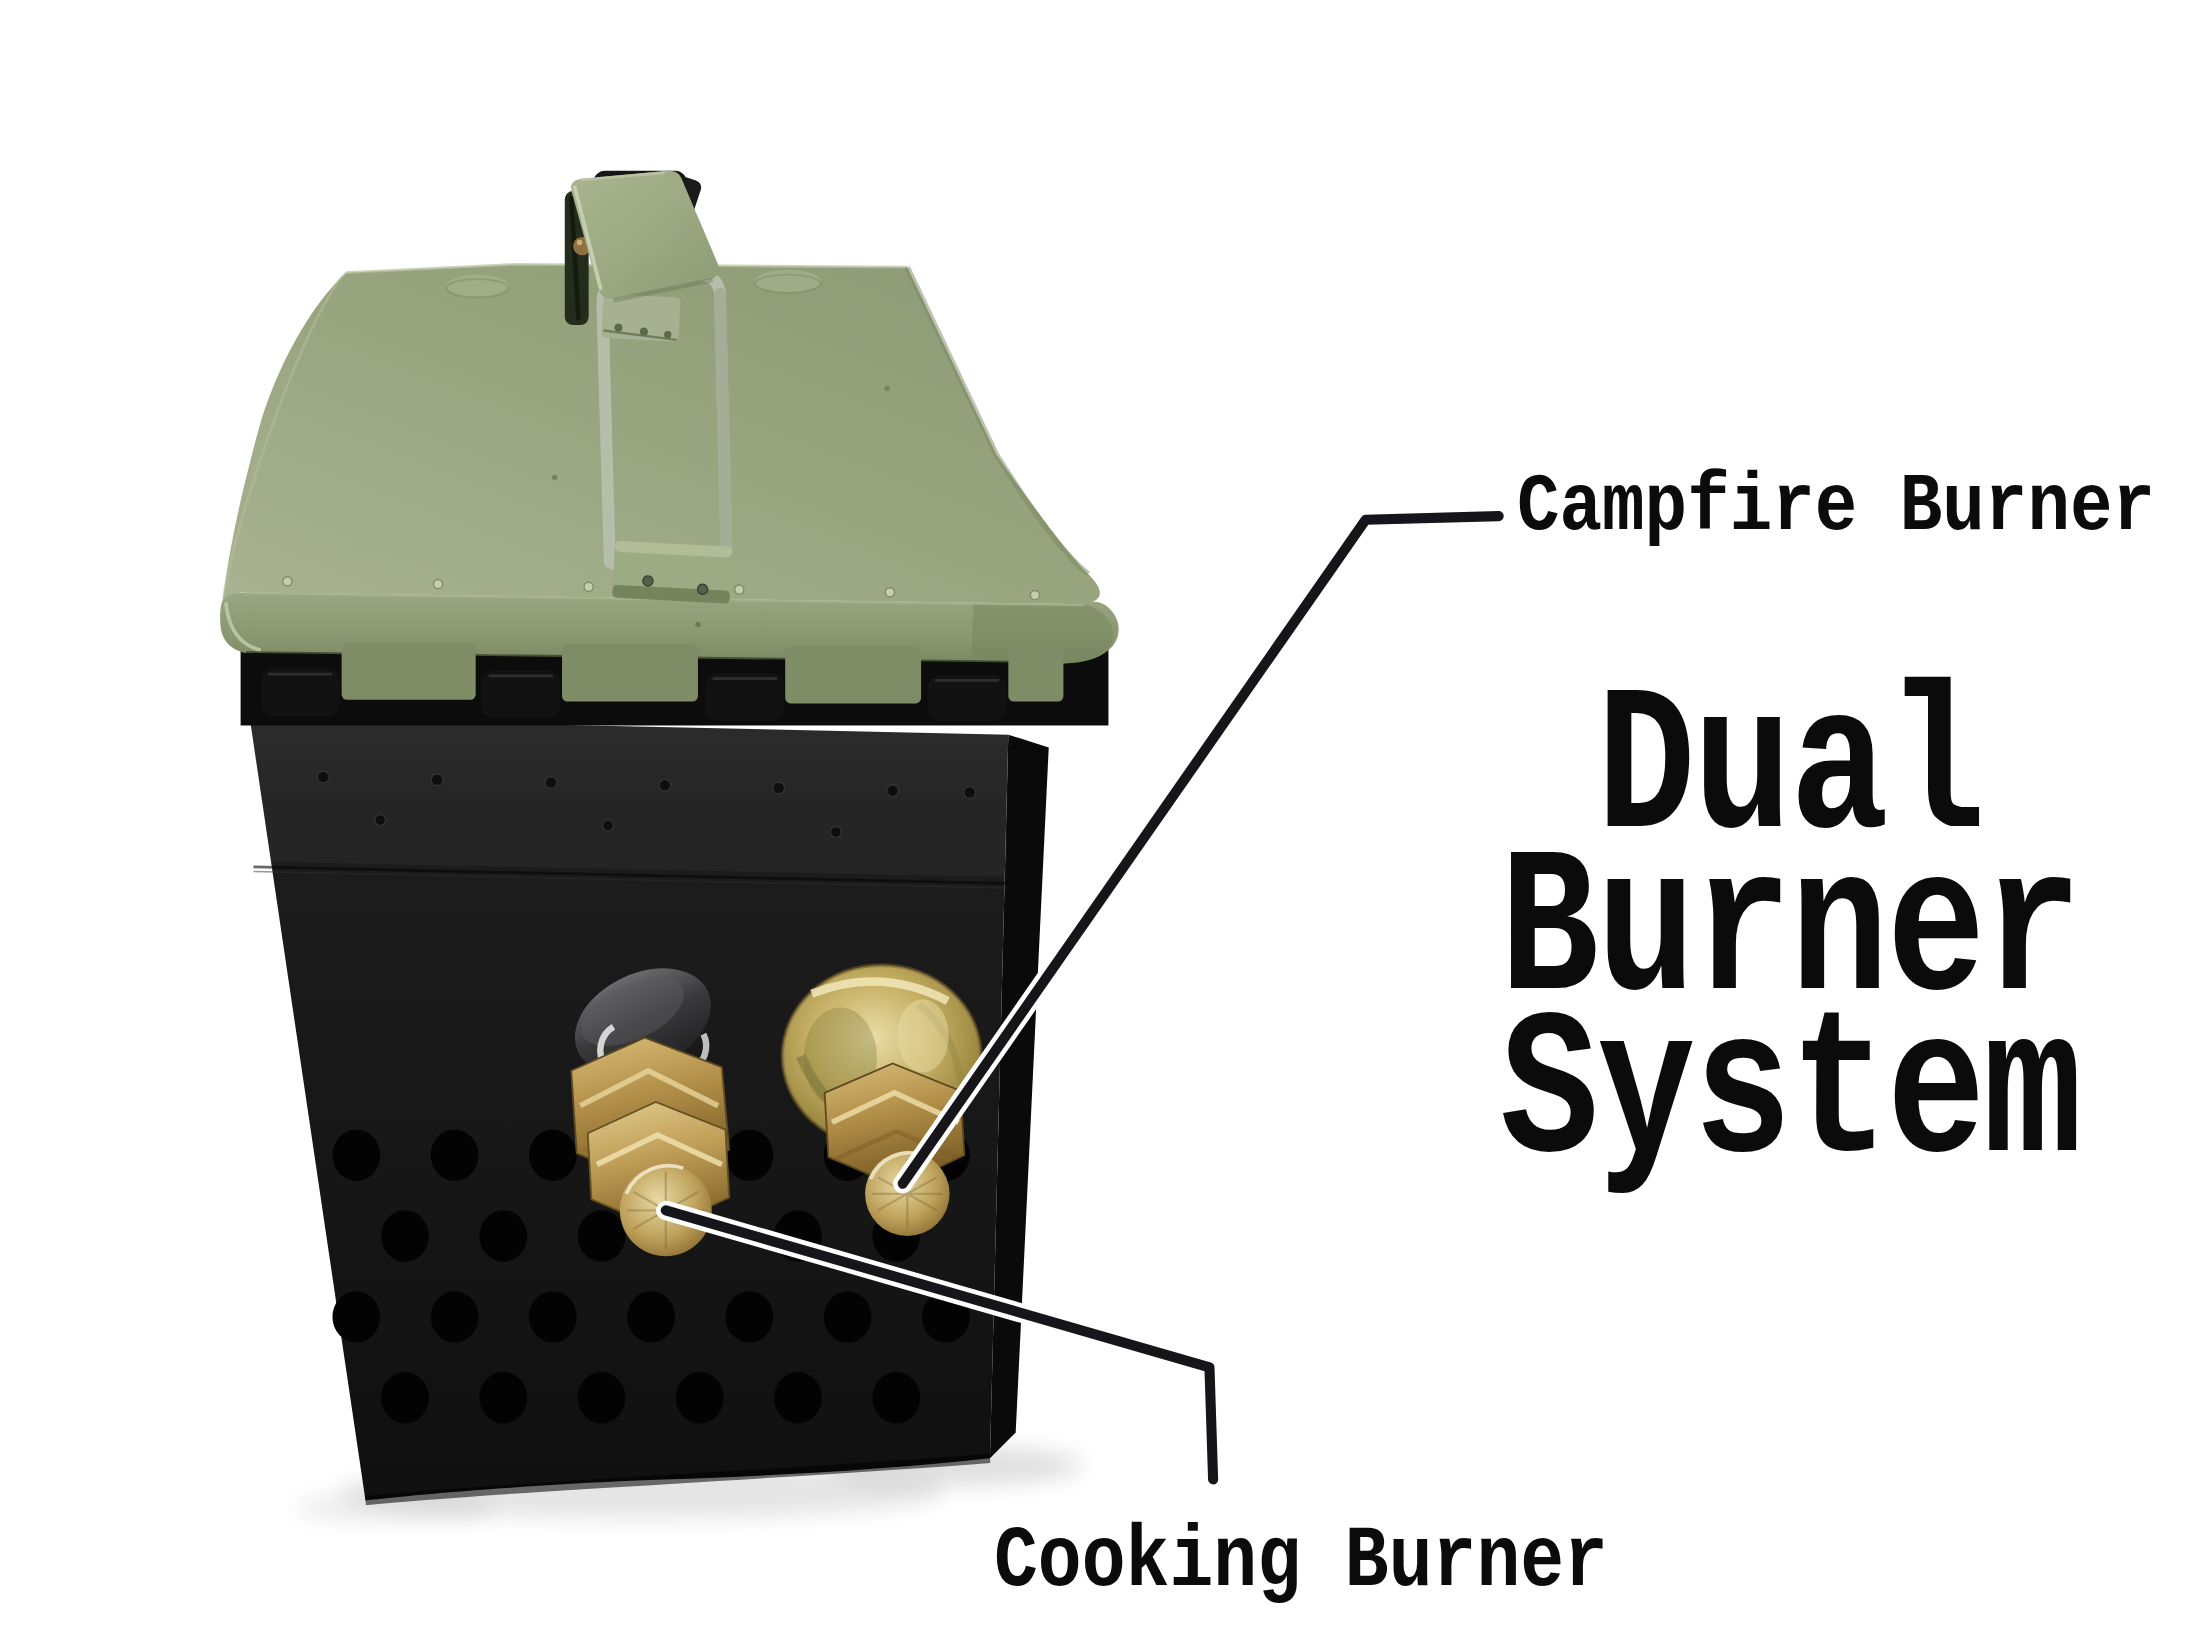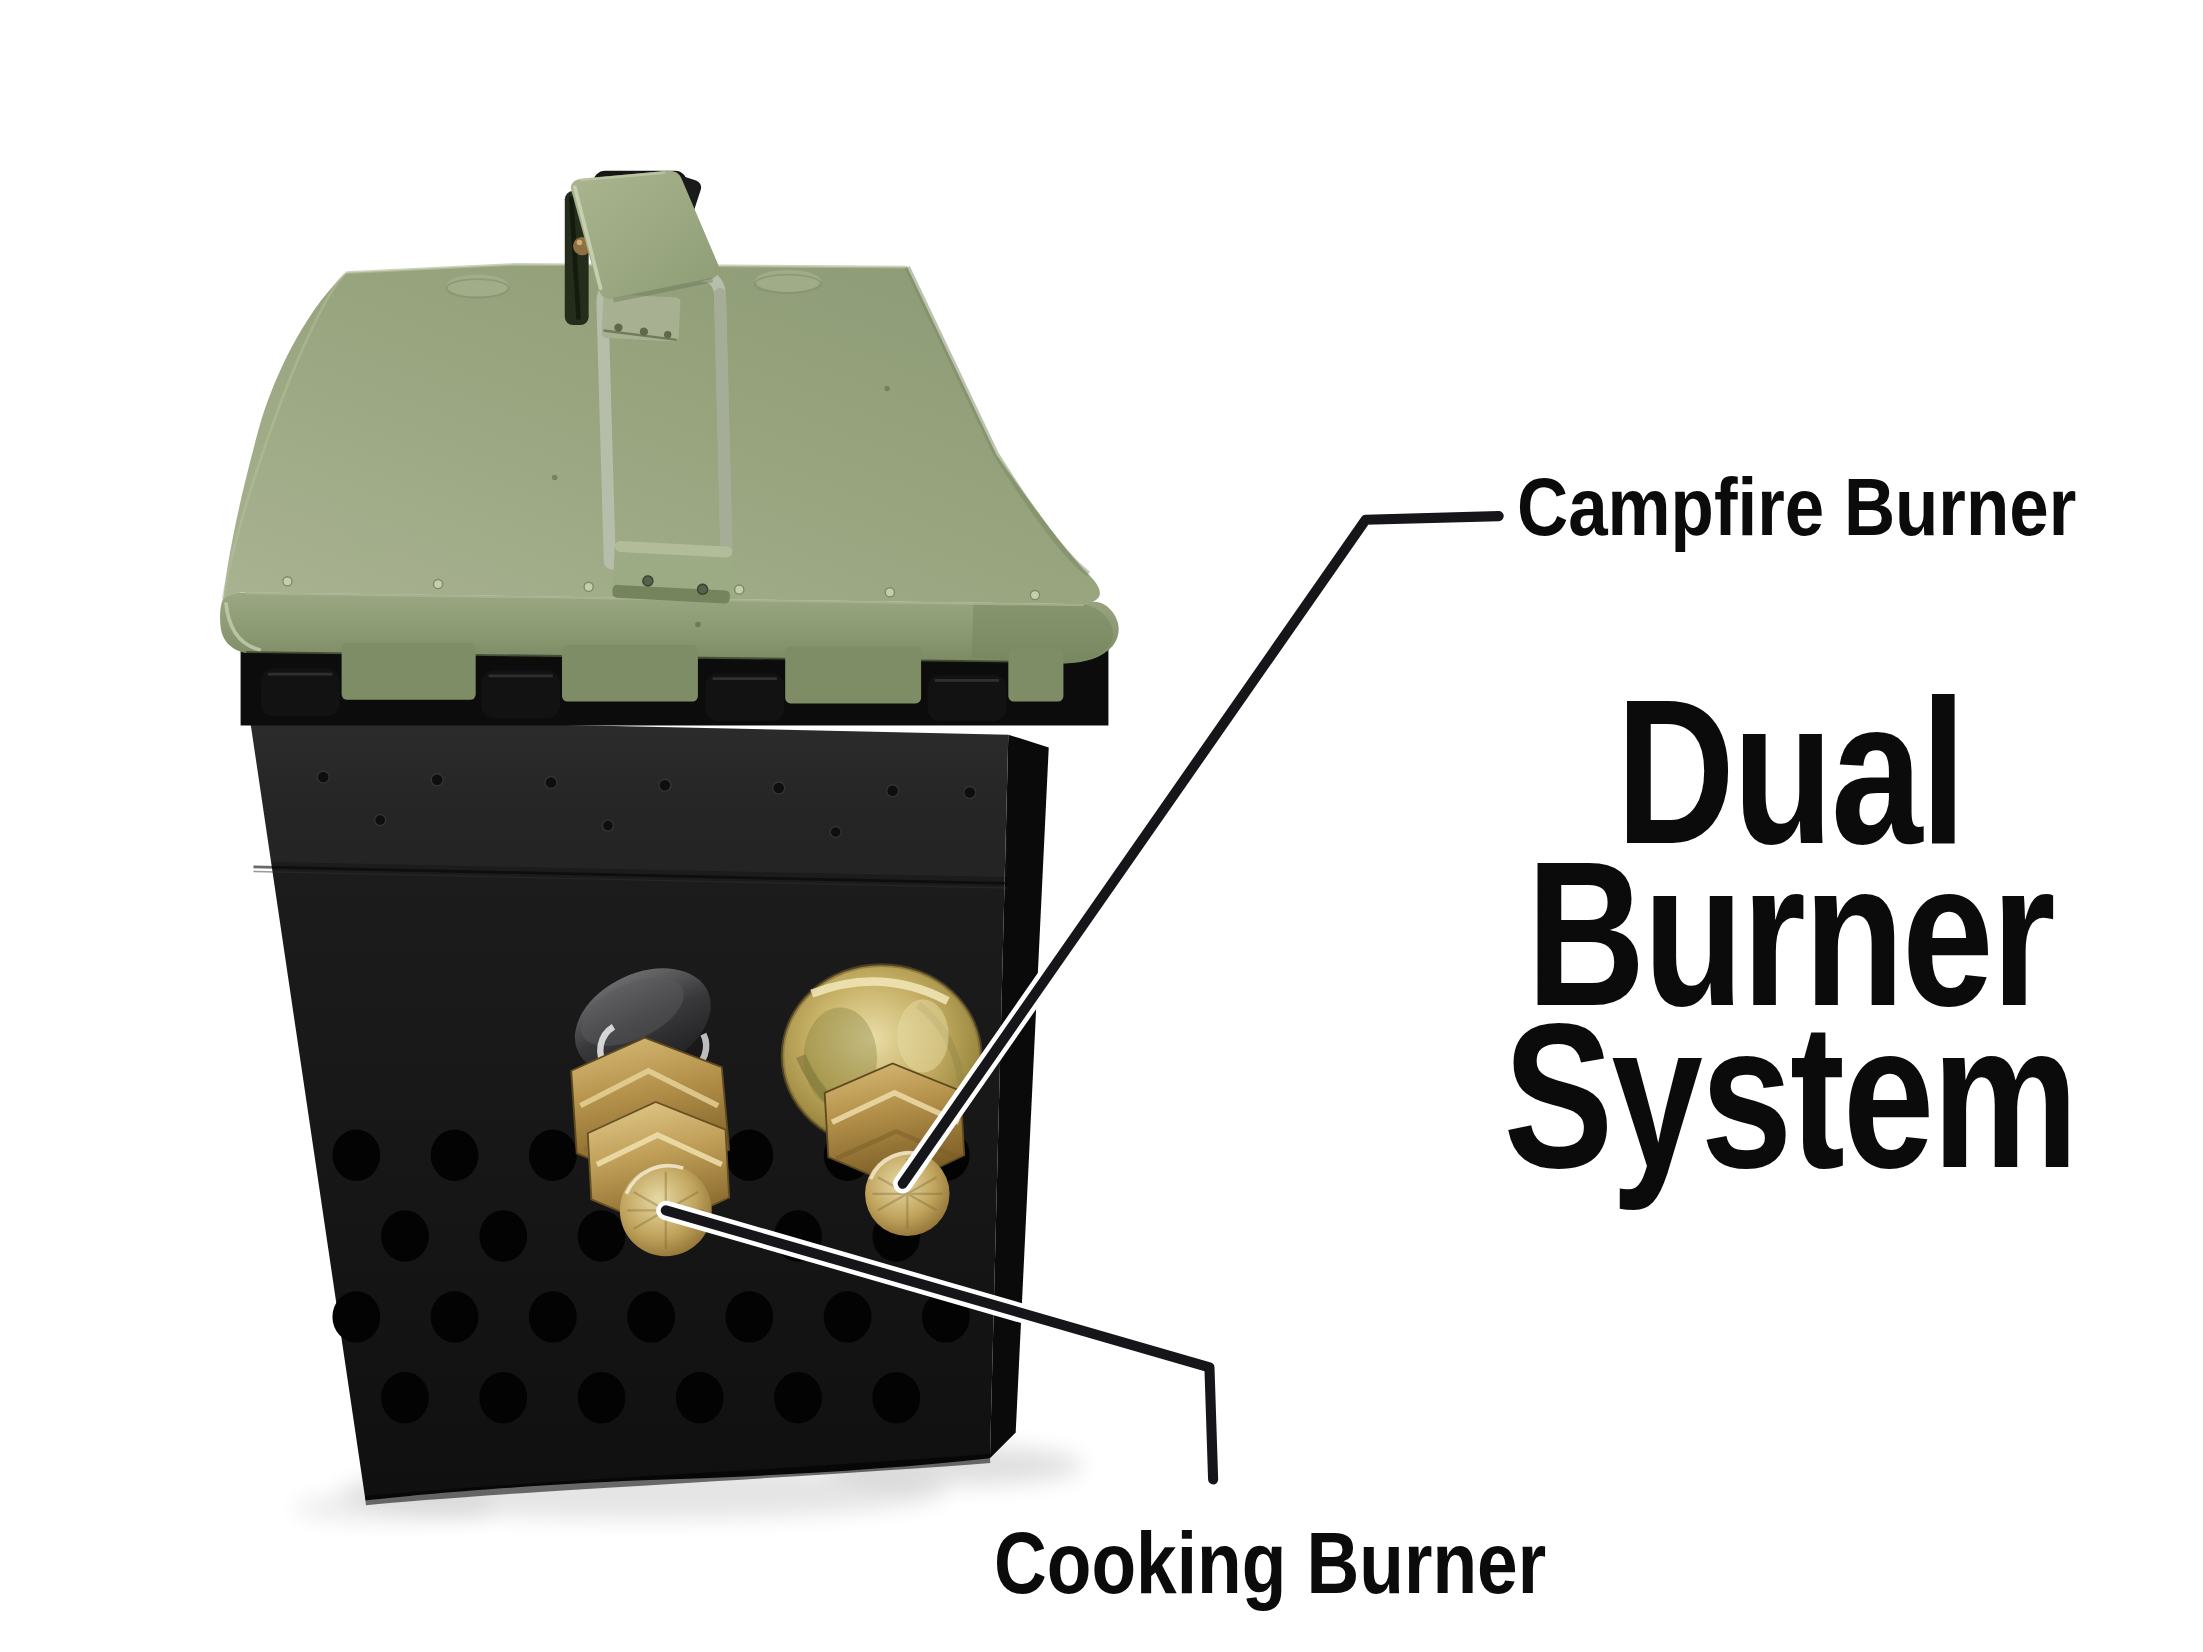--- a/index.html
+++ b/index.html
@@ -1,21 +1,21 @@
 <!DOCTYPE html>
 <html style="font-size:14.7px"><head>
 <meta charset="utf-8">
 <style>
   html,body{margin:0;padding:0;background:#ffffff;}
   .canvas{
     position:relative;
     width:2204px;height:1653px;
     background:#ffffff;
     overflow:hidden;
-    font-family:Liberation Sans, sans-serif;
+    font-family:Liberation Mono, monospace;
   }
   .photo-svg{position:absolute;left:0;top:0;width:2204px;height:1653px;}
   .label{
     position:absolute;
     font-weight:bold;
     color:#0b0b0b;
     white-space:nowrap;
     line-height:1.05;
   }
   .label-campfire{

